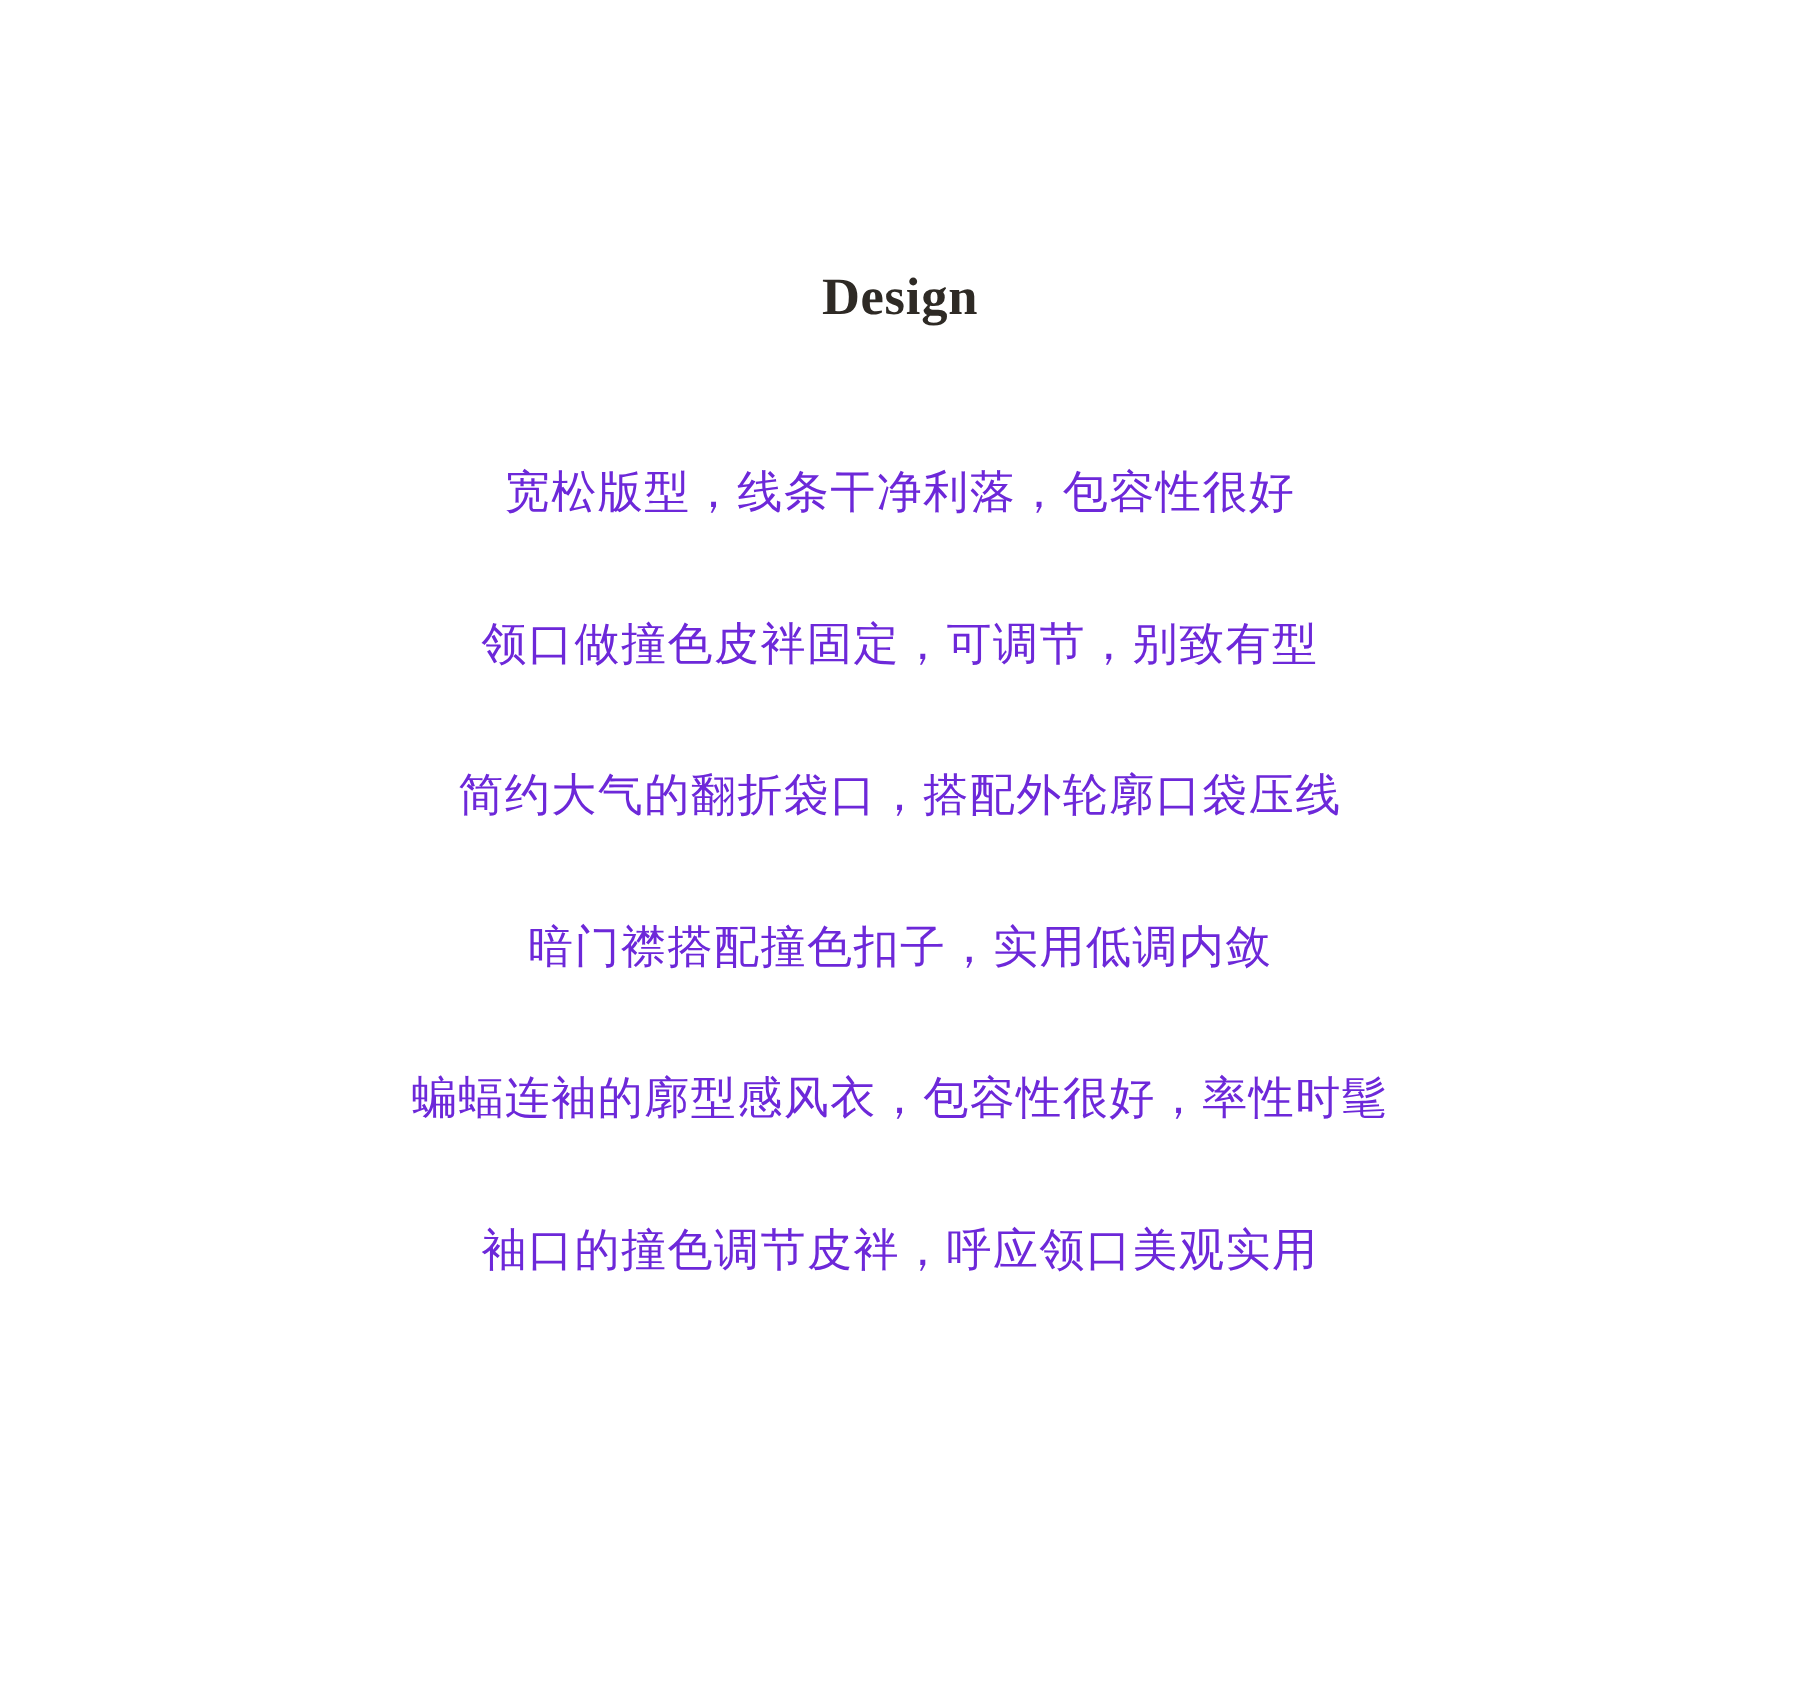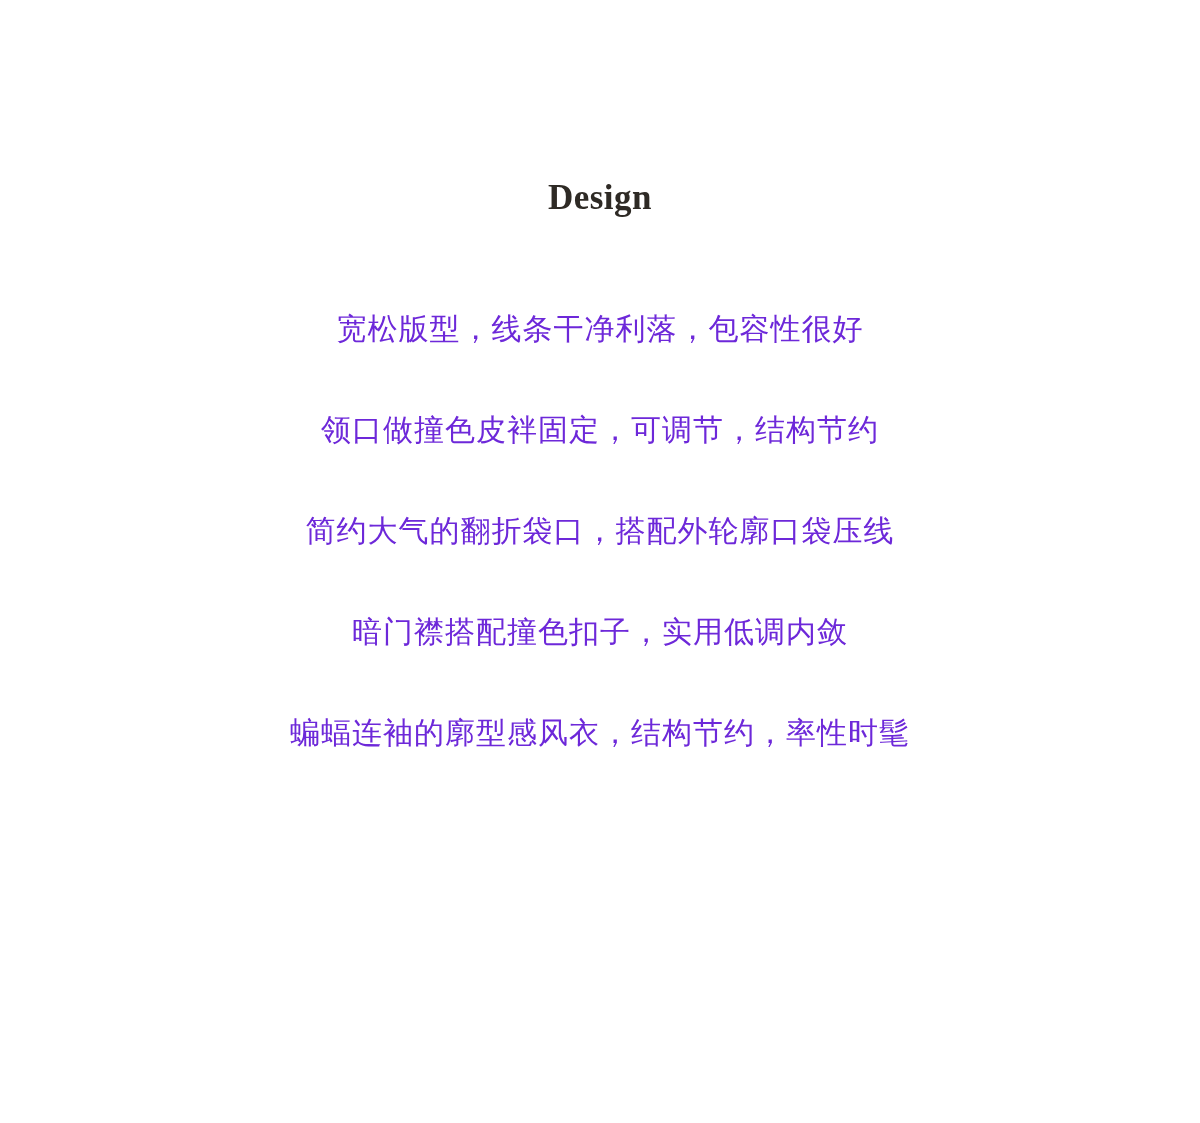--- a/index.html
+++ b/index.html
@@ -51,19 +51,20 @@
 </style>
 </head>
 <body>
 
 <div class="page">
 
   <div class="title">Design</div>
 
   <div class="lines">
     <span class="line">宽松版型，线条干净利落，包容性很好</span>
-    <span class="line">领口做撞色皮袢固定，可调节，结构节约</span>
+    <span class="line">领口做撞色皮袢固定，可调节，别致有型</span>
     <span class="line">简约大气的翻折袋口，搭配外轮廓口袋压线</span>
     <span class="line">暗门襟搭配撞色扣子，实用低调内敛</span>
-    <span class="line">蝙蝠连袖的廓型感风衣，结构节约，率性时髦</span>
+    <span class="line">蝙蝠连袖的廓型感风衣，包容性很好，率性时髦</span>
+    <span class="line">袖口的撞色调节皮袢，呼应领口美观实用</span>
   </div>
 
 </div>
 
 </body></html>

